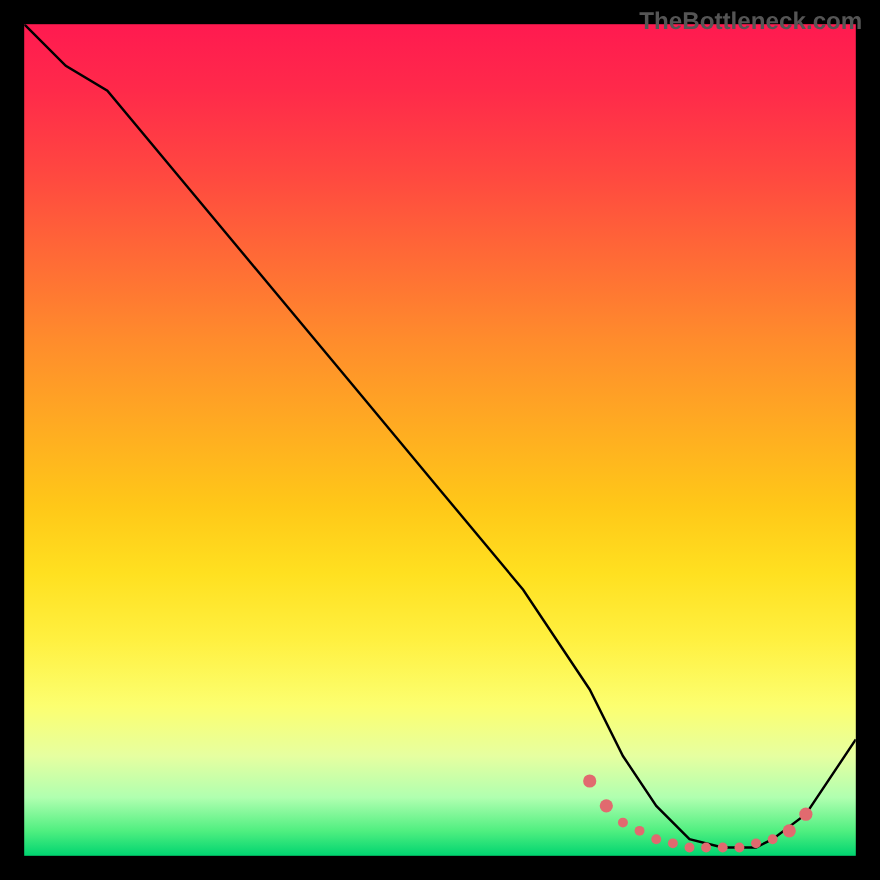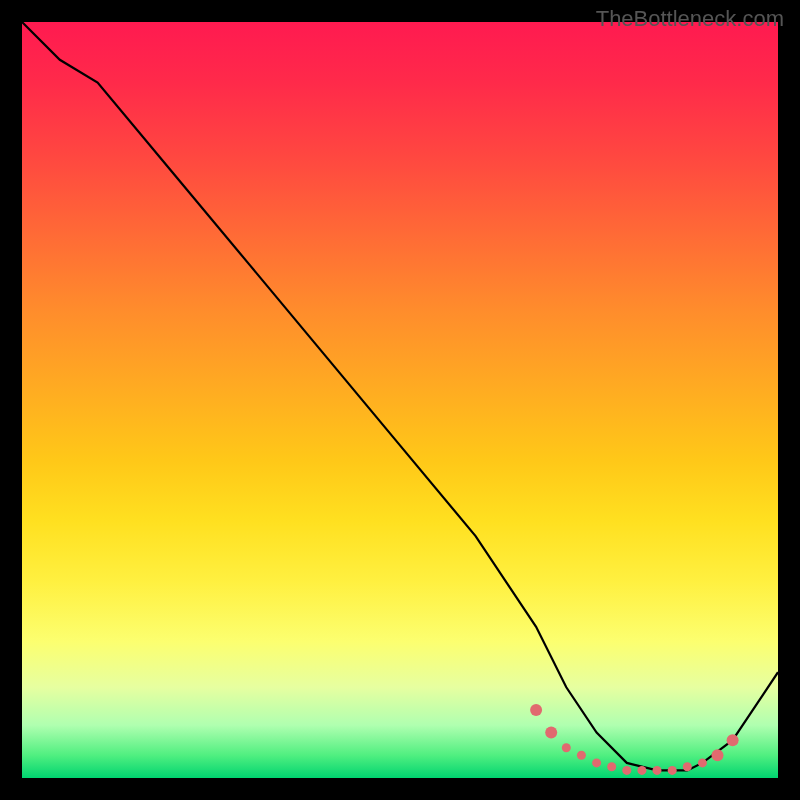--- a/index.html
+++ b/index.html
@@ -16,21 +16,21 @@
     width: 800px;
     height: 800px;
     background: #000;
   }
   .watermark {
     position: absolute;
     top: 6px;
     right: 16px;
     color: #555;
     font-size: 22px;
-    font-weight: 400;
+    font-weight: 700;
     z-index: 10;
   }
   .plot-area {
     position: absolute;
     left: 22px;
     top: 22px;
     width: 756px;
     height: 756px;
   }
   .gradient-bg {

